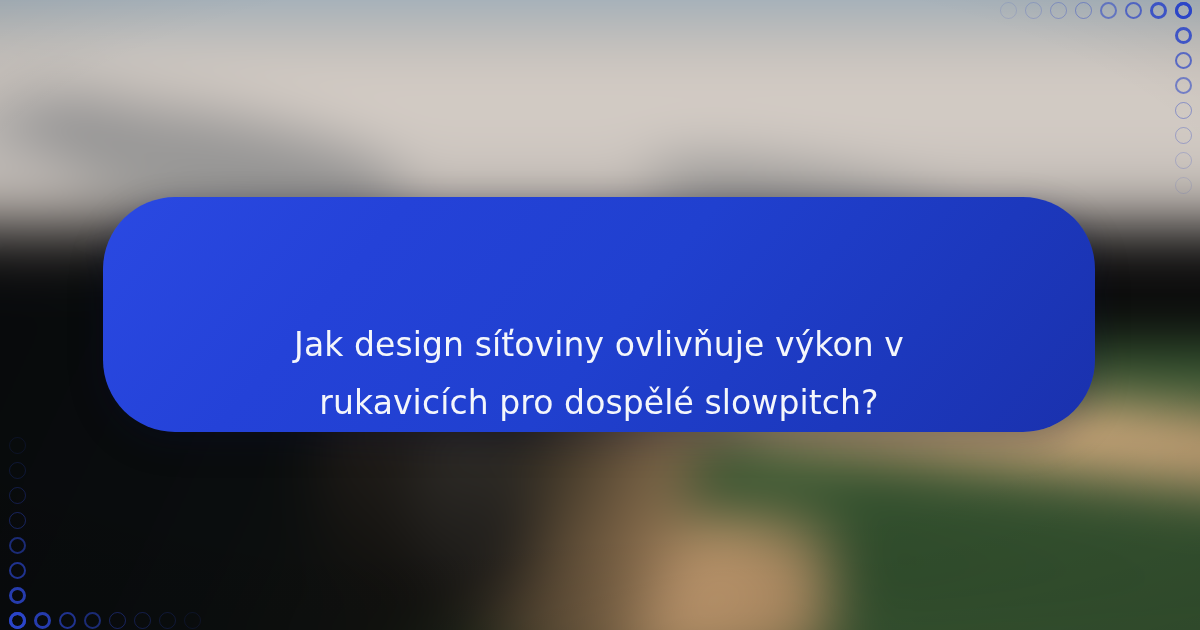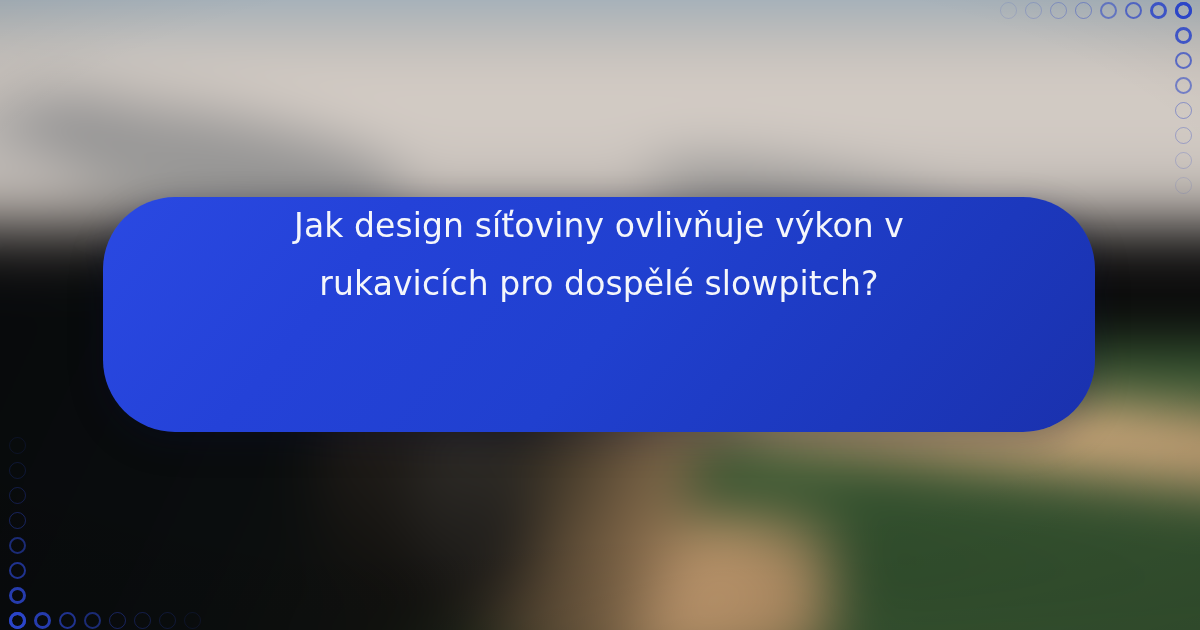--- a/index.html
+++ b/index.html
@@ -127,21 +127,21 @@
   }
 
   
   .card {
     position:absolute;
     left:103px; top:197px;
     width:992px; height:235px;
     border-radius:72px;
     background:linear-gradient(130deg,#2a49e2 0%,#2442d8 26%,#2040cf 52%,#1c38bd 78%,#1a31ad 100%);
     display:flex;
-    align-items:flex-start;
+    align-items:flex-end;
     justify-content:center;
     box-shadow:0 10px 34px rgba(10,14,50,.28);
   }
   .card-title {
     color:#f4f6fb;
     font-family:"DejaVu Sans", sans-serif;
     font-size:33px;
     font-weight:400;
     line-height:58px;
     text-align:center;

